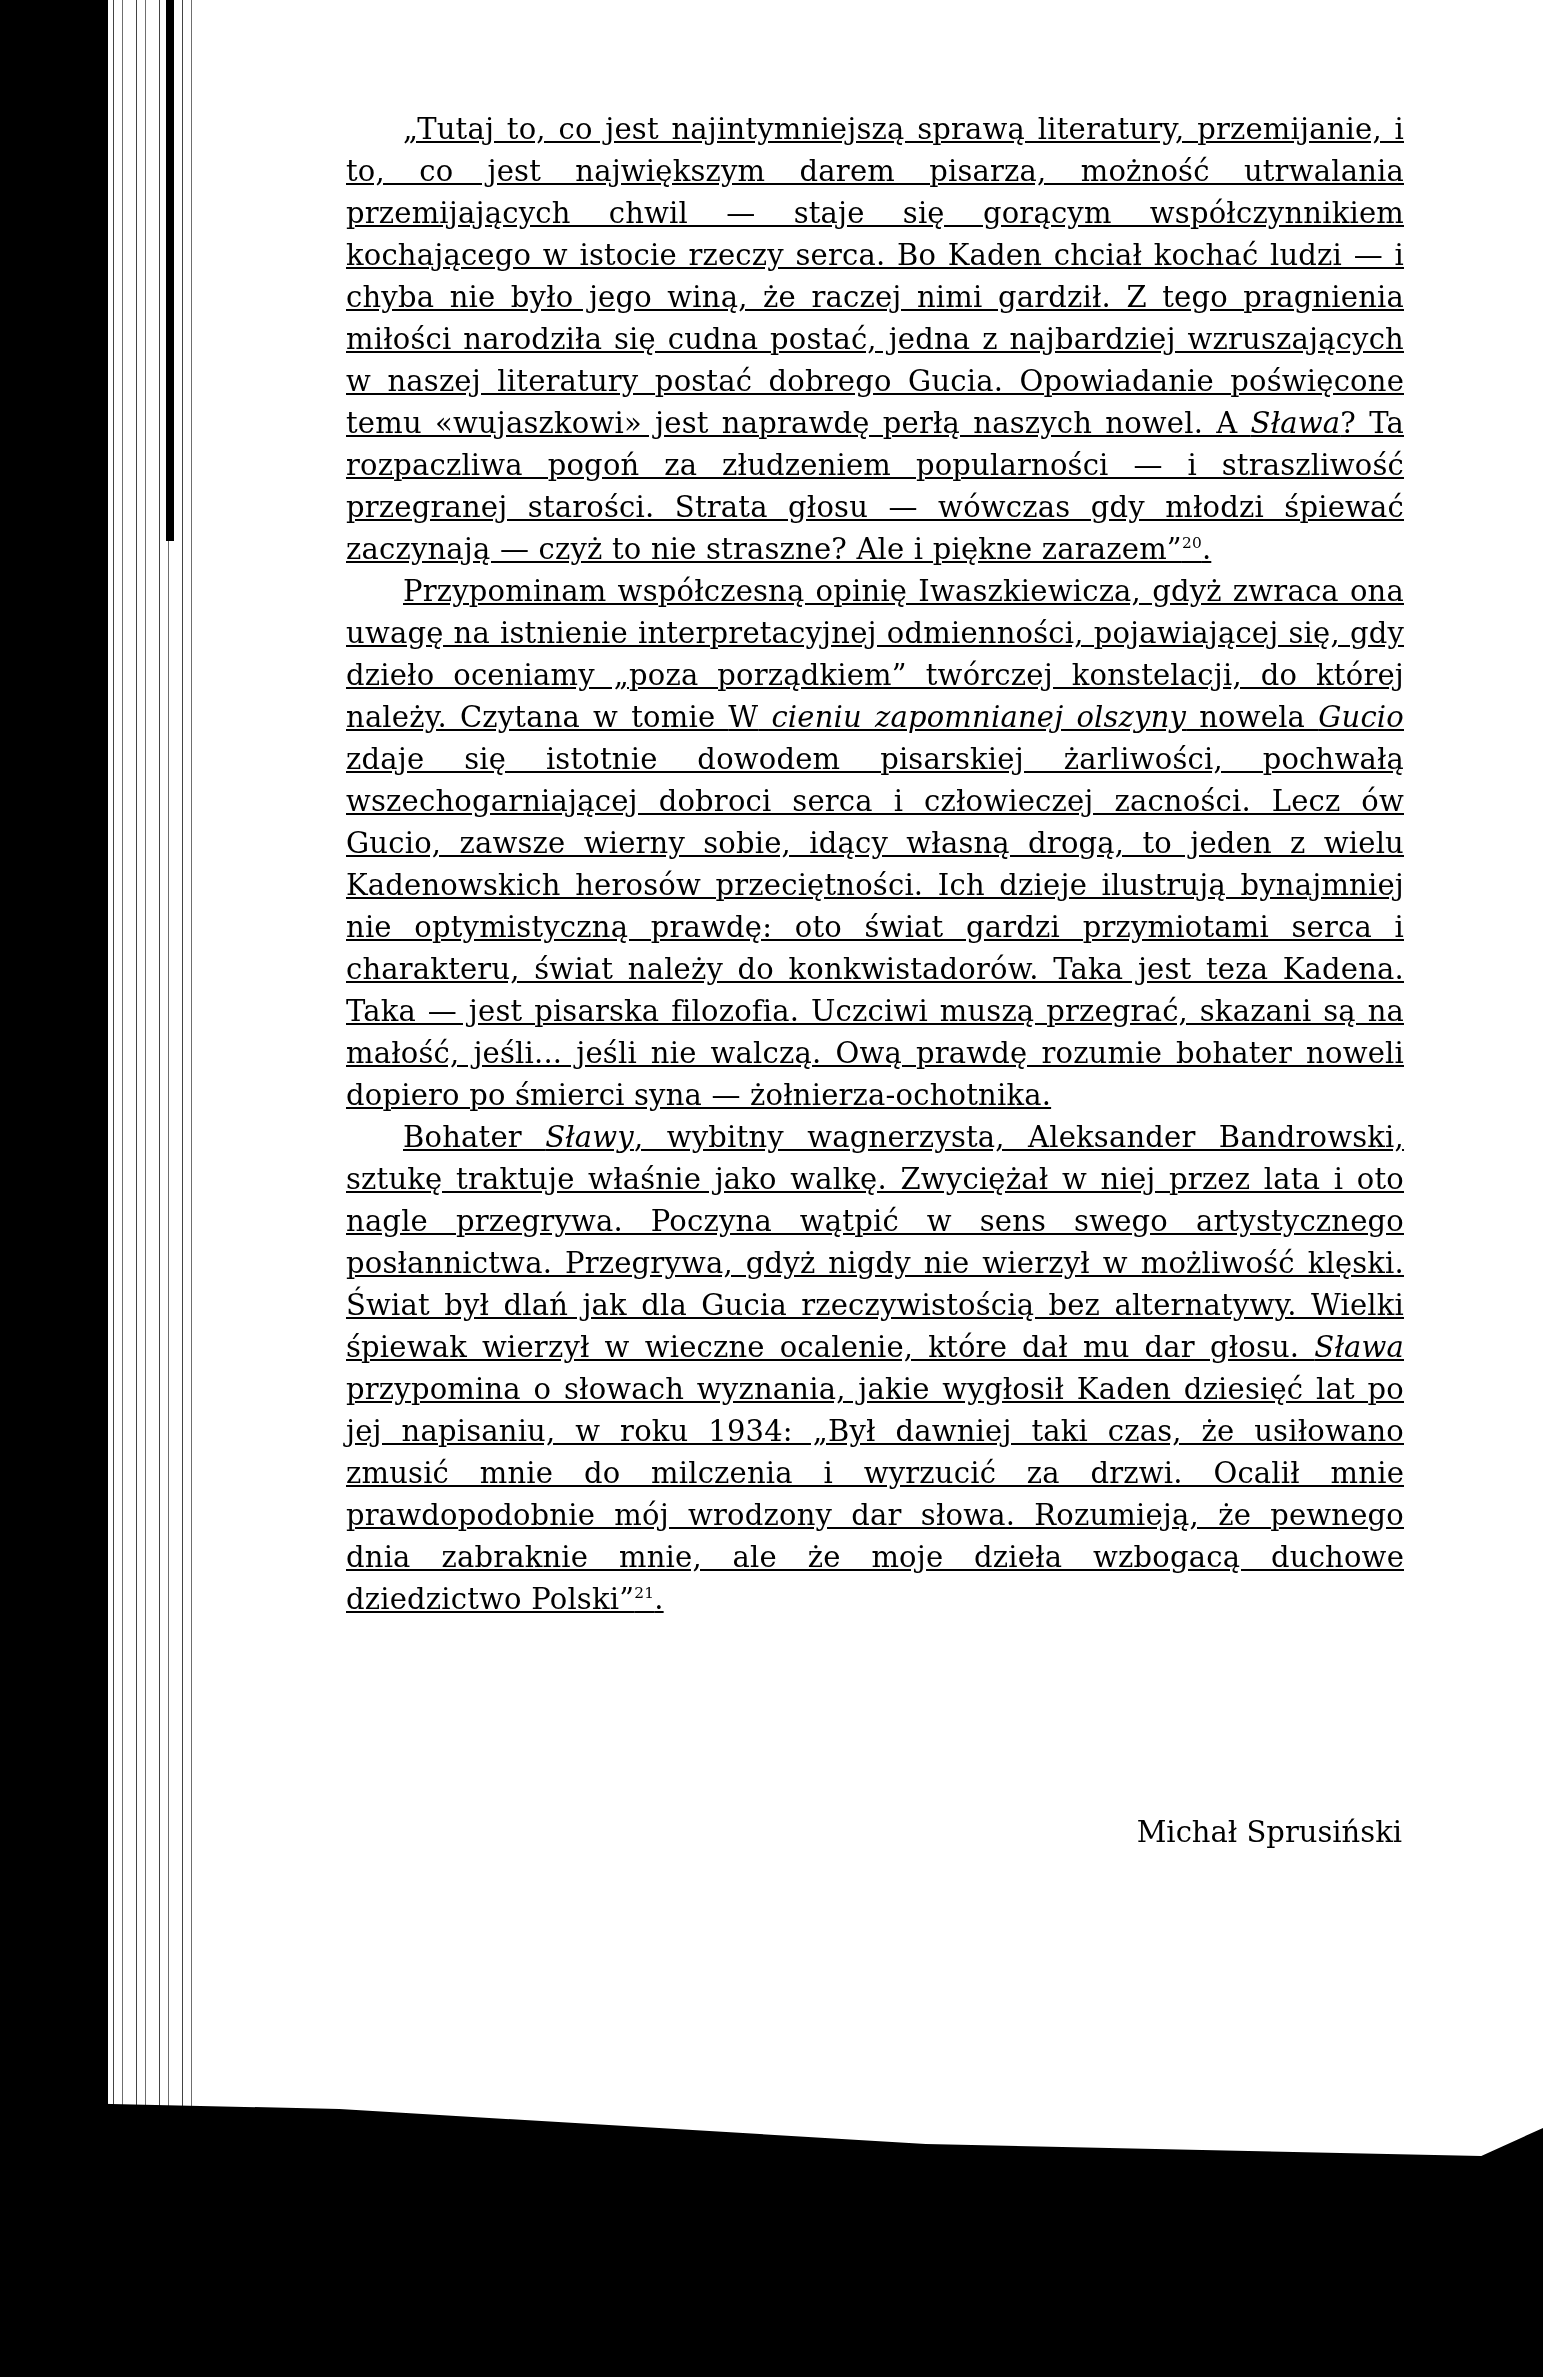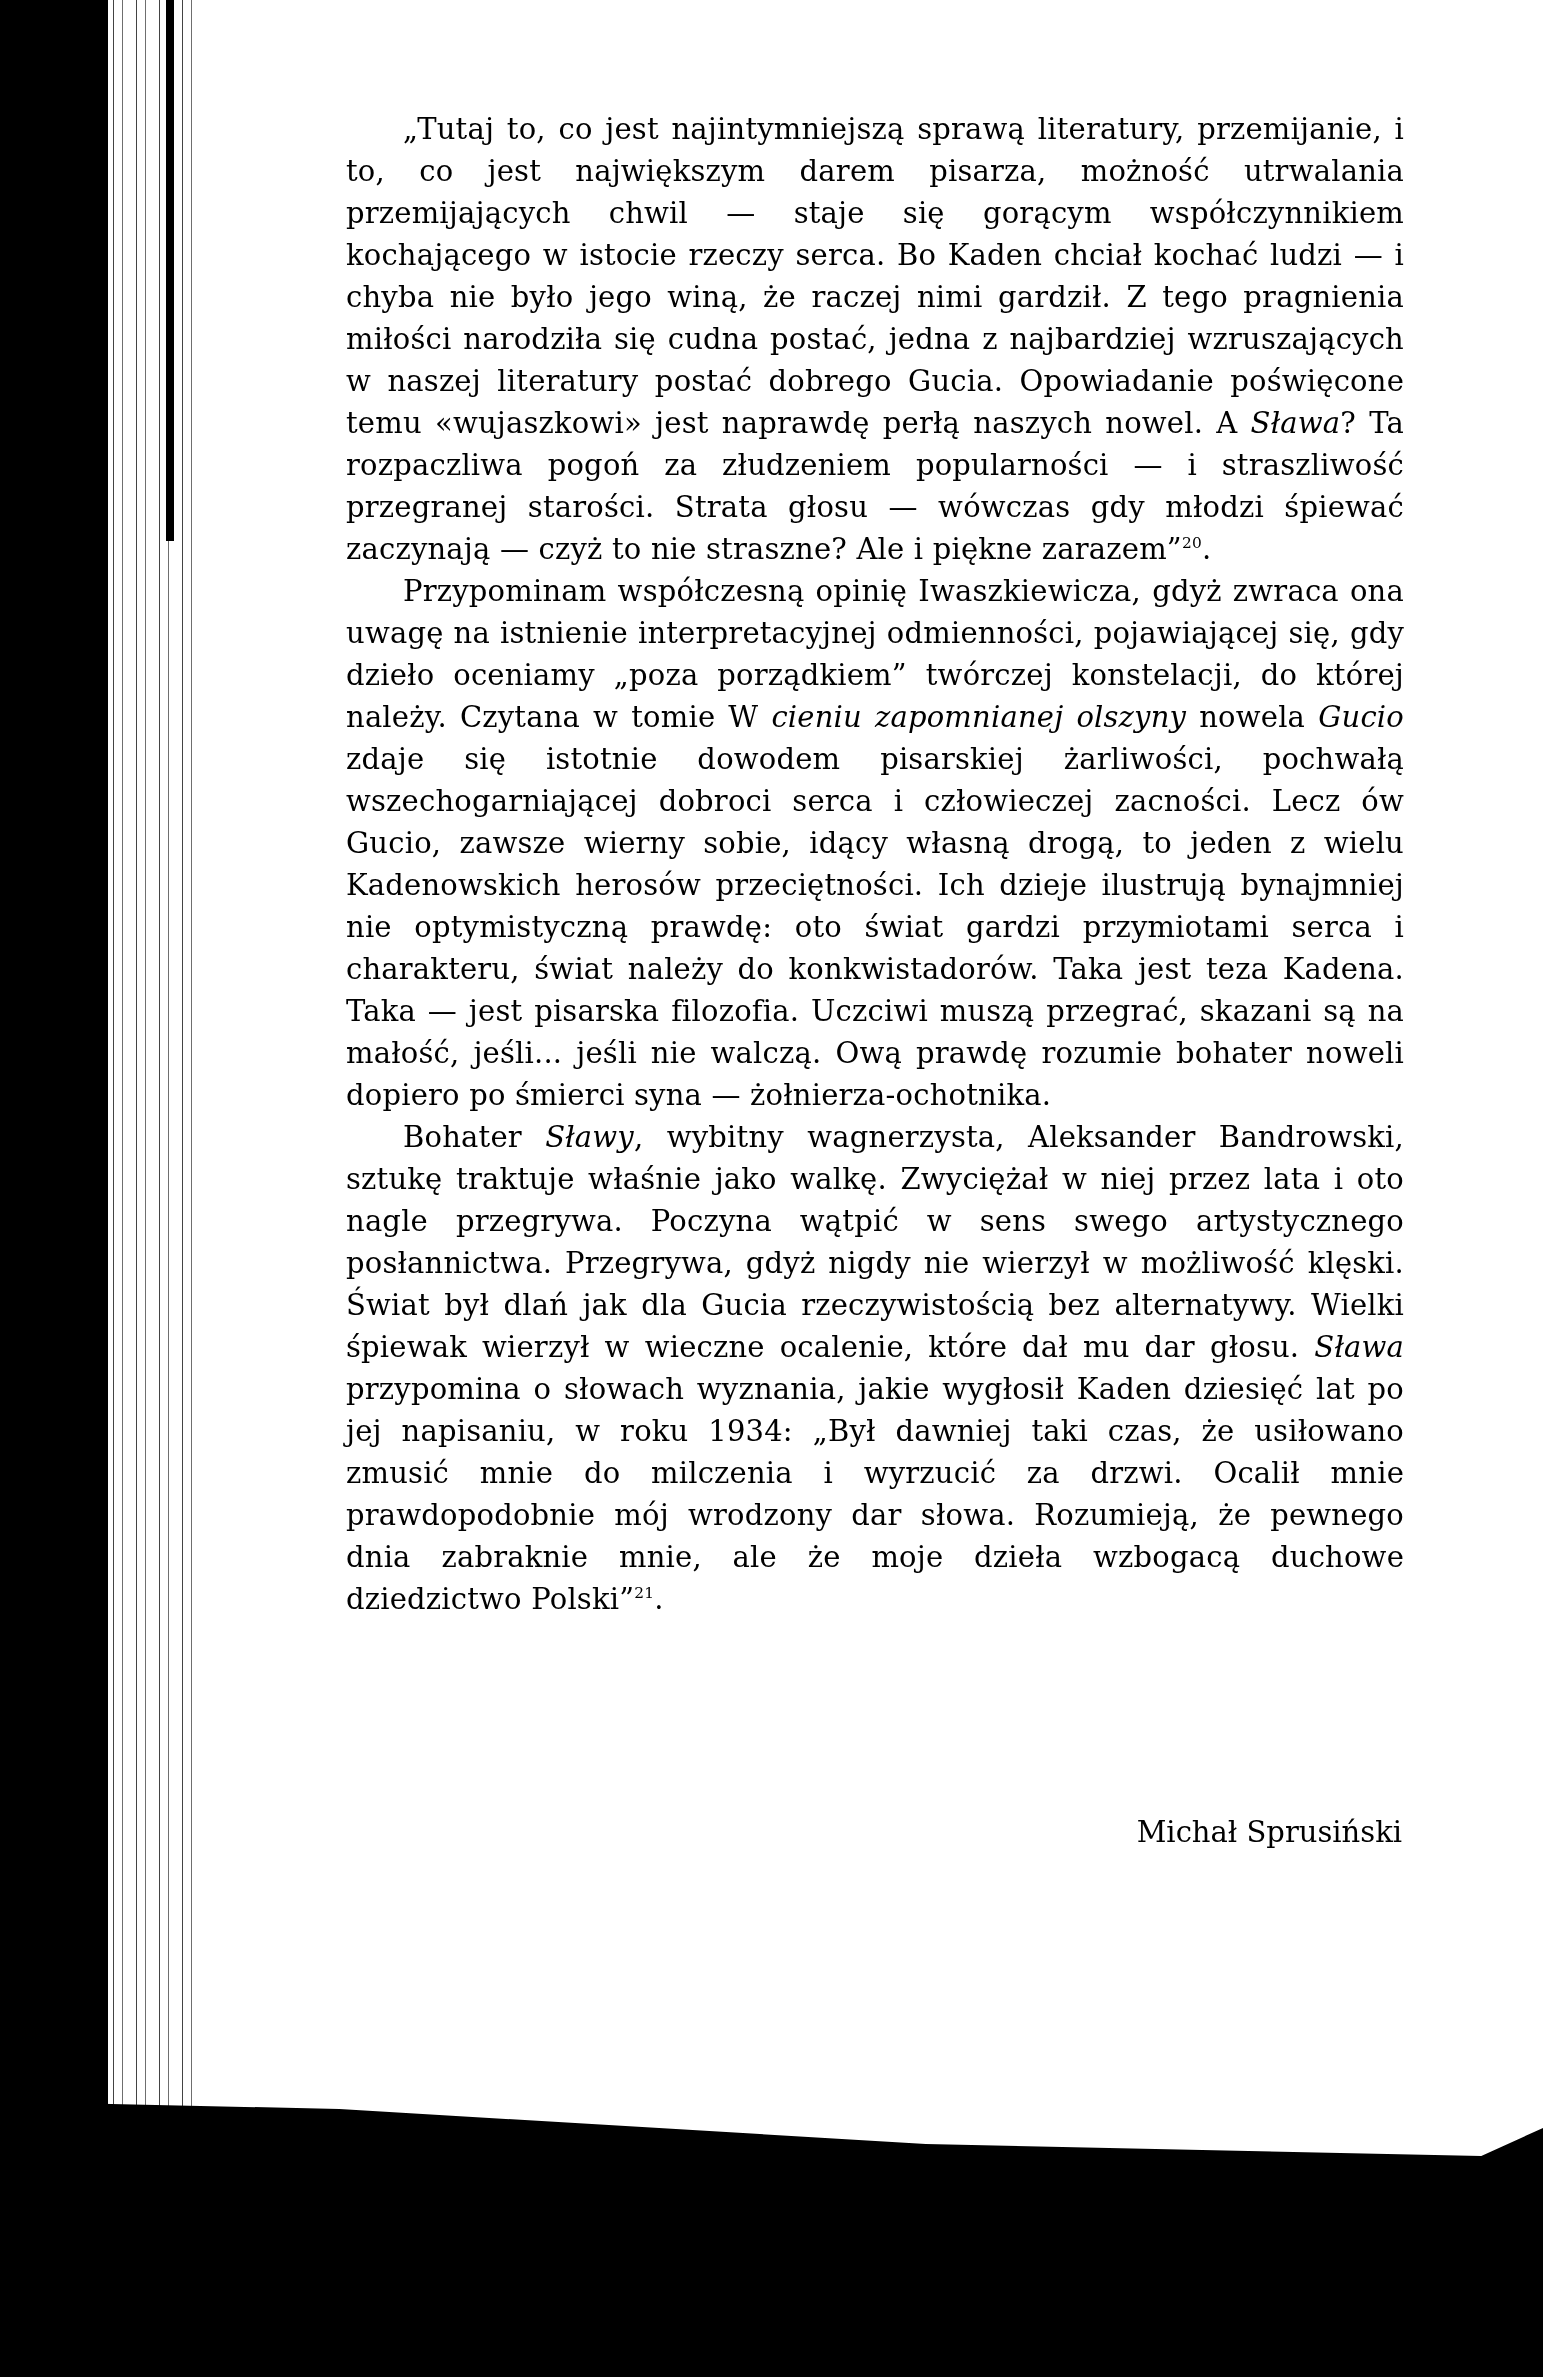--- a/index.html
+++ b/index.html
@@ -41,20 +41,21 @@
     position: absolute; left: 346px; top: 108px; width: 1058px;
   }
   .para {
     margin: 0;
     font-size: 29px;
     line-height: 42px;
     text-align: justify;
     text-indent: 57px;
     letter-spacing: 0.2px;
     hyphens: manual;
+    text-decoration: underline;
   }
   .para i { font-style: italic; }
   sup { font-size: 15.4px; vertical-align: 10.8px; line-height: 0; }
   .signature {
     position: absolute; right: 141px; top: 1811px;
     font-size: 29px; line-height: 42px;
     text-align: center;
   }
 </style>
 </head>

